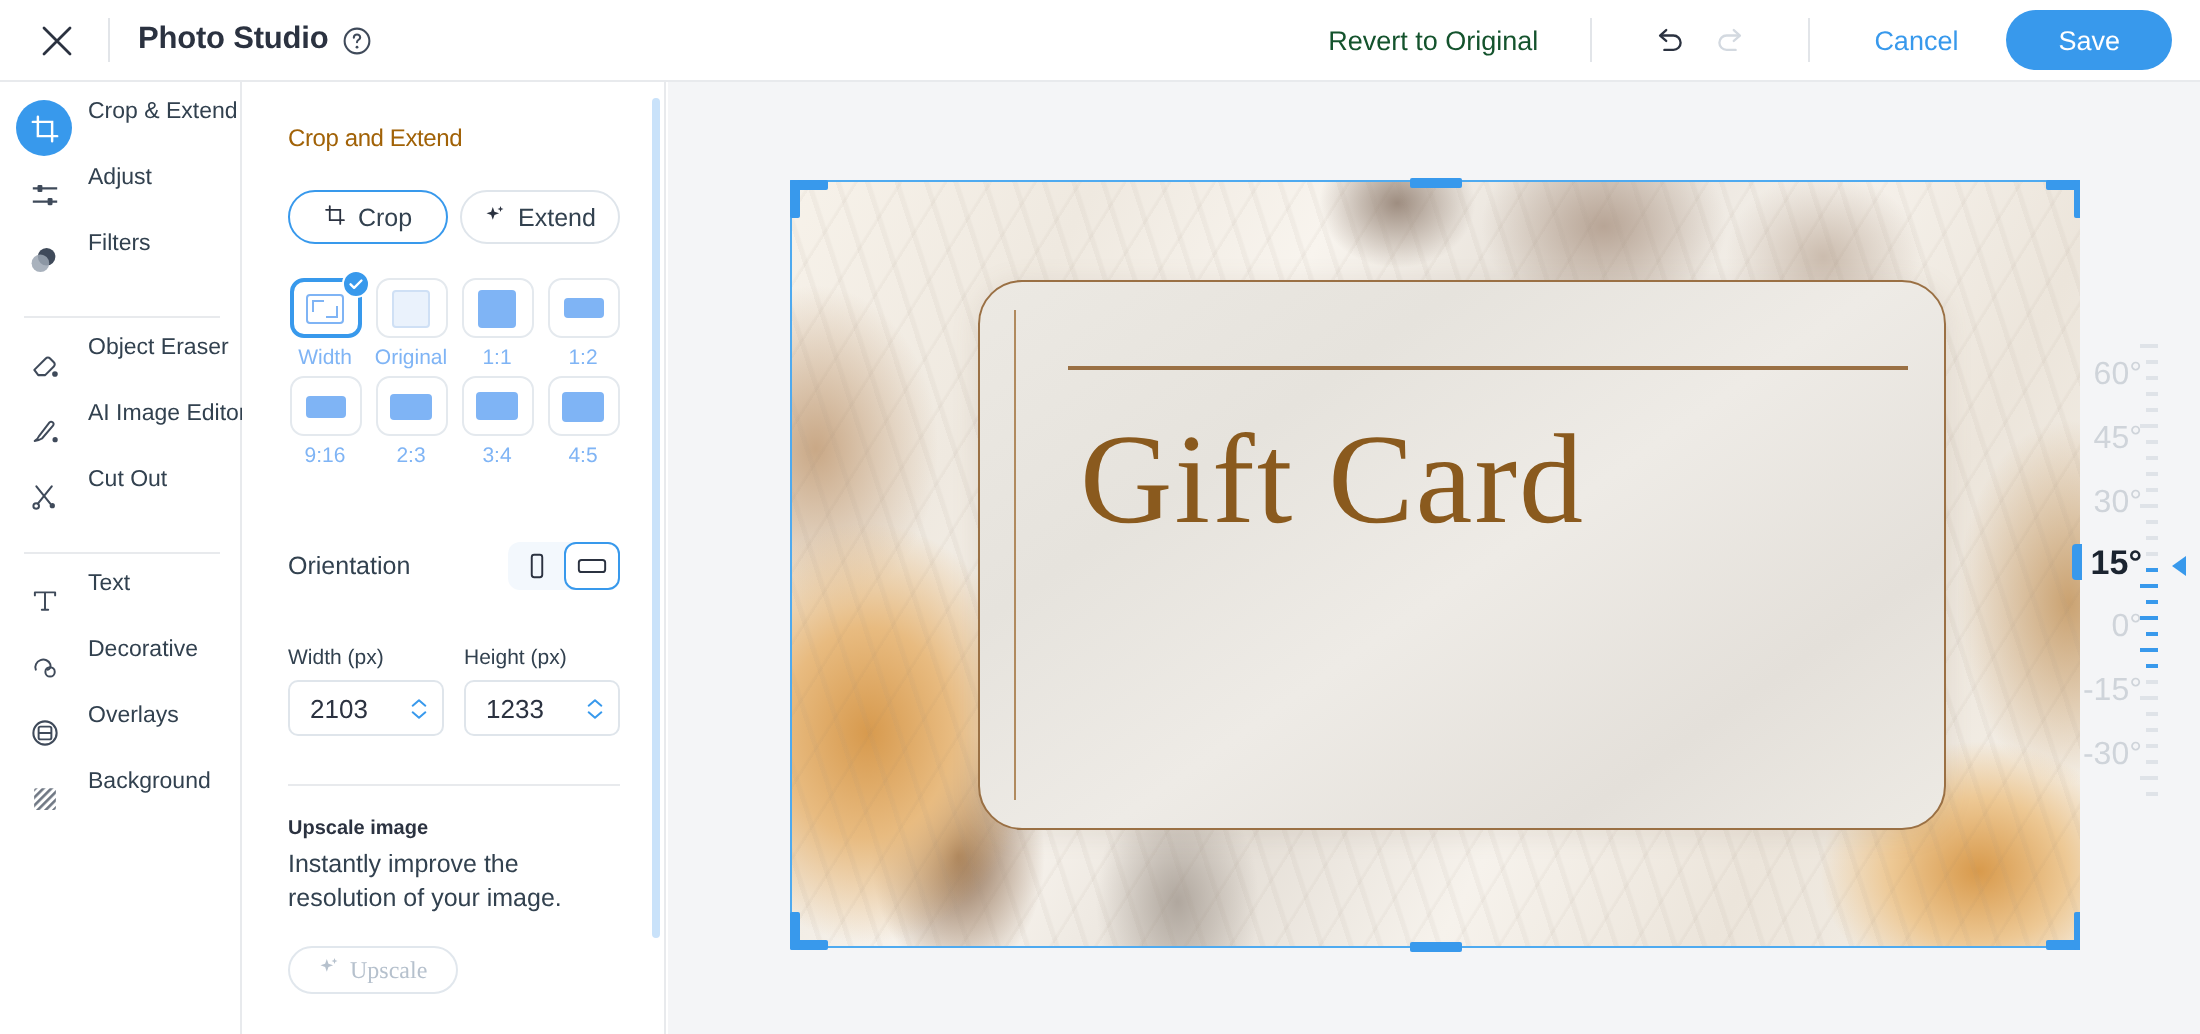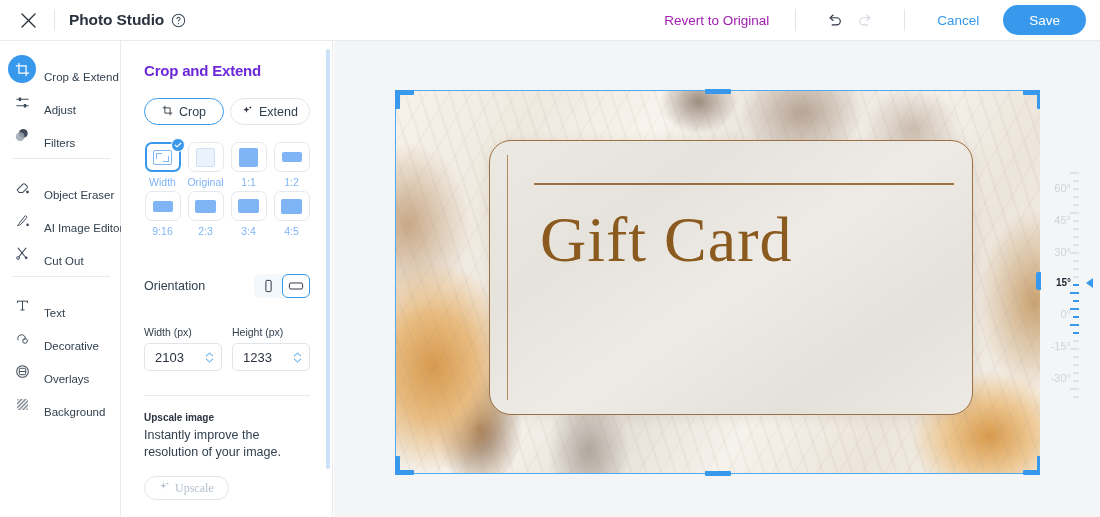--- a/index.html
+++ b/index.html
@@ -24,21 +24,21 @@
   }
   .vsep { width: 1px; height: 22px; background: #e2e5e9; margin: 0 14px 0 8px; }
   .app-title {
     font-size: 15.5px; font-weight: bold; color: #2b3240; letter-spacing: -0.1px;
   }
   .help-icon { margin-left: 7px; display: flex; align-items: center; cursor: pointer; }
   .topbar-right {
     margin-left: auto; display: flex; align-items: center; gap: 0; padding-right: 14px;
   }
   .revert-link {
-    font-size: 13.5px; color: #a21caf; cursor: pointer; padding: 6px 4px;
+    font-size: 13.5px; color: #14532d; cursor: pointer; padding: 6px 4px;
   }
   .vsep2 { width: 1px; height: 22px; background: #e2e5e9; margin: 0 22px; }
   .icon-btn {
     width: 32px; height: 32px; display: flex; align-items: center; justify-content: center;
     cursor: pointer; border-radius: 4px;
   }
   .icon-btn.disabled { cursor: default; }
   .cancel-link {
     font-size: 13.5px; color: #3899ec; cursor: pointer; padding: 6px 10px;
   }
@@ -47,40 +47,40 @@
     border: none; border-radius: 16px; padding: 0 26px; height: 30px;
     margin-left: 14px; cursor: pointer; font-family: inherit;
   }
 
   
   .sidebar {
     position: absolute; left: 0; top: 41px; width: 121px; height: 476px;
     background: #fff; border-right: 1px solid #e8eaed; padding-top: 9px;
   }
   .side-item {
-    display: flex; align-items: flex-end; height: 33px; padding-left: 8px; cursor: pointer;
+    display: flex; align-items: flex-start; height: 33px; padding-left: 8px; cursor: pointer;
   }
   .side-ico {
     width: 28px; height: 28px; display: flex; align-items: center; justify-content: center;
     flex: 0 0 28px;
   }
   .side-ico.active { background: #3899ec; border-radius: 50%; }
   .side-label {
     font-size: 11.5px; color: #32414f; margin-left: 8px; white-space: nowrap;
   }
   .side-div { height: 1px; background: #e8eaed; margin: 9px 10px 9px 12px; }
 
   
   .panel {
     position: absolute; left: 121px; top: 41px; width: 212px; height: 476px;
     background: #fff; border-right: 1px solid #e8eaed; overflow: hidden;
   }
   .panel-inner { padding: 21px 22px 0 23px; position: relative; }
   .panel-title {
-    font-size: 15px; font-weight: bold; color: #6d28d9; letter-spacing: -0.2px;
+    font-size: 12px; font-weight: normal; color: #a16207; letter-spacing: -0.2px;
   }
   .seg-row { display: flex; gap: 6px; margin-top: 19px; }
   .seg {
     flex: 1; height: 27px; border-radius: 14px; display: flex;
     align-items: center; justify-content: center; gap: 6px;
     font-size: 12.5px; color: #32414f; cursor: pointer;
     border: 1px solid #dfe5eb; background: #fff;
   }
   .seg.sel { border: 1.5px solid #3899ec; }
 
@@ -220,24 +220,24 @@
   .h-corner-v { width: 5px; height: 19px; }
   .h-edge-h { width: 26px; height: 5px; }
 
   
   .ruler {
     position: absolute; right: 0; top: 41px; width: 60px; height: 476px;
     background: #f4f5f7;
   }
   .ruler-in { position: absolute; right: 0; top: 0; width: 60px; height: 476px; }
   .rl-label {
-    position: absolute; right: 29px; font-size: 11px; color: #cfd4da;
+    position: absolute; right: 29px; font-size: 16px; color: #cfd4da;
     transform: translateY(-50%); text-align: right; width: 30px;
   }
-  .rl-label.active { color: #1b2430; font-size: 10px; font-weight: bold; }
+  .rl-label.active { color: #1b2430; font-size: 17px; font-weight: bold; }
   .tick {
     position: absolute; right: 21px; height: 1.5px; background: #dfe3e8;
   }
   .tick.blue { background: #3899ec; }
   .tick.major { width: 9px; }
   .tick.minor { width: 6px; }
   .ptr {
     position: absolute; right: 7px; width: 0; height: 0;
     border-top: 5px solid transparent; border-bottom: 5px solid transparent;
     border-right: 7px solid #3899ec; transform: translateY(-50%);

